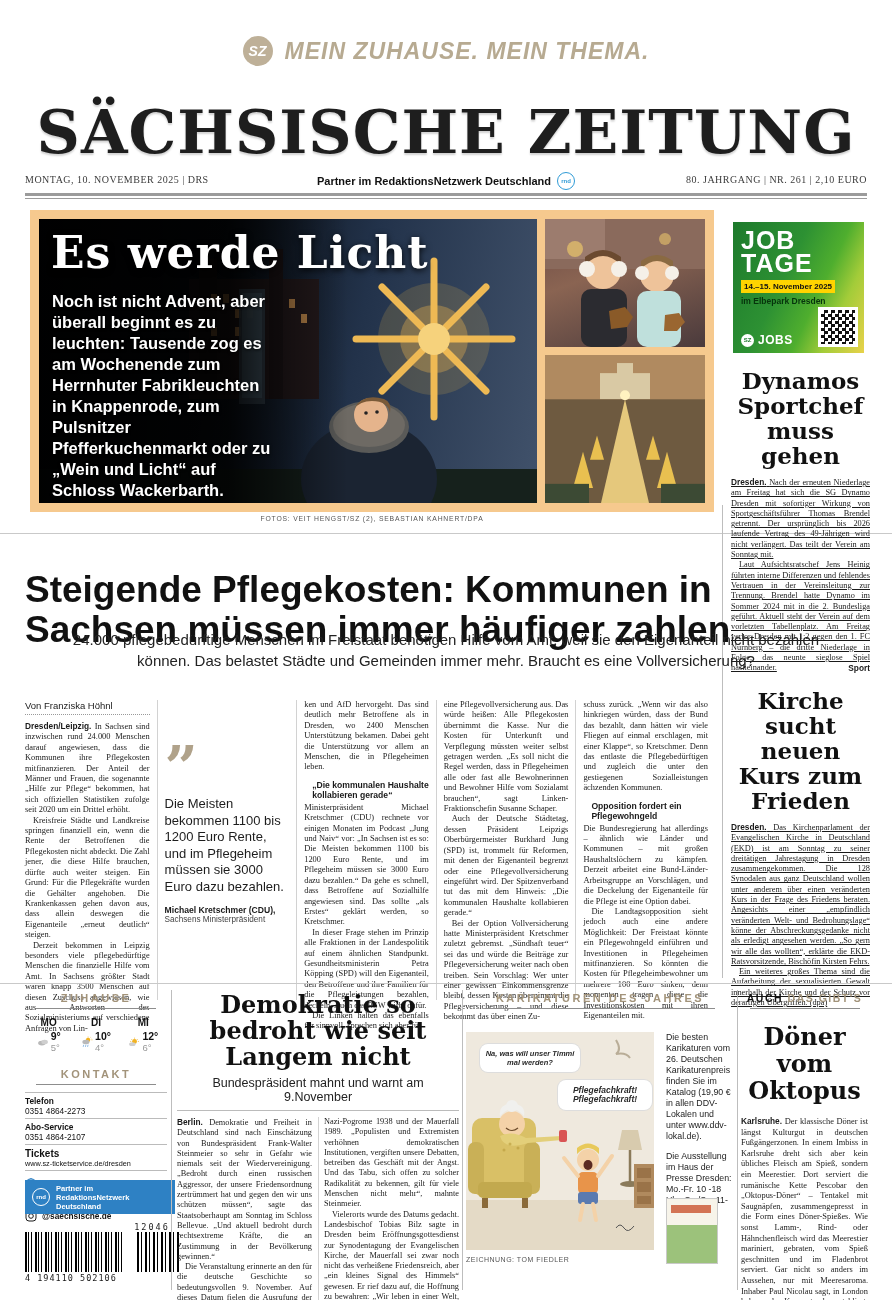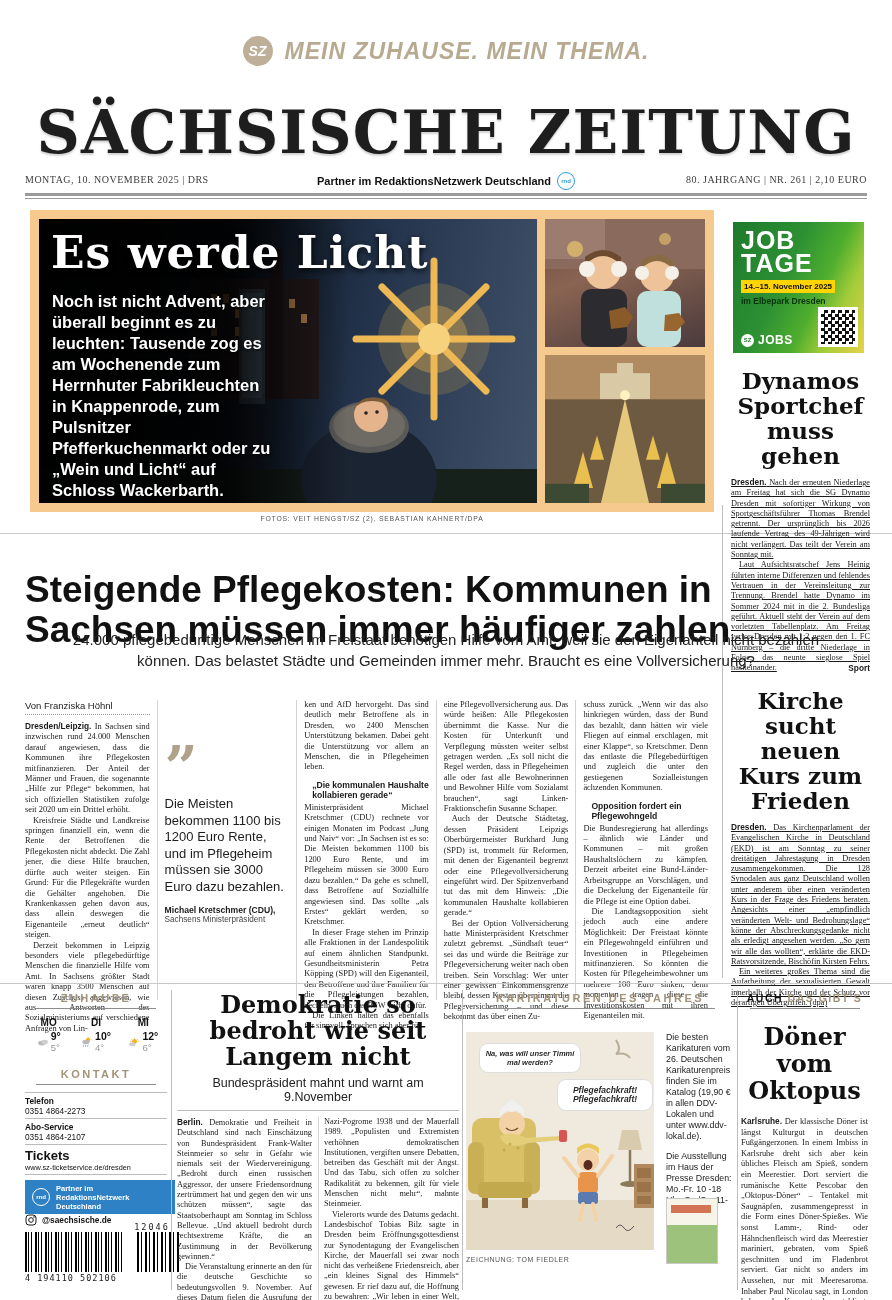--- a/index.html
+++ b/index.html
@@ -433,21 +433,21 @@
     <div class="kontakt-table">
       <div class="krow">
         <span class="klabel">Telefon</span>
           <span>0351 4864-2273</span>
       </div>
       <div class="krow">
         <span class="klabel">Abo-Service</span>
           <span>0351 4864-2107</span>
       </div>
       <div class="krow" style="font-size:7.3px">
-        <span class="klabel" style="font-size:13px">Tickets</span>
+        <span class="klabel" style="font-size:10px">Tickets</span>
           <span>www.sz-ticketservice.de/dresden</span>
       </div>
     </div>
     <div class="social">
       <div class="srow">
         <svg class="sicon" viewBox="0 0 12 12">
           <circle cx="6" cy="6" r="5.2" fill="none" stroke="#2e81c4" stroke-width="1.1"></circle>
           <ellipse cx="6" cy="6" rx="2.4" ry="5.2" fill="none" stroke="#2e81c4" stroke-width="0.9"></ellipse>
           <line x1="0.8" y1="6" x2="11.2" y2="6" stroke="#2e81c4" stroke-width="0.9"></line>
         </svg>

